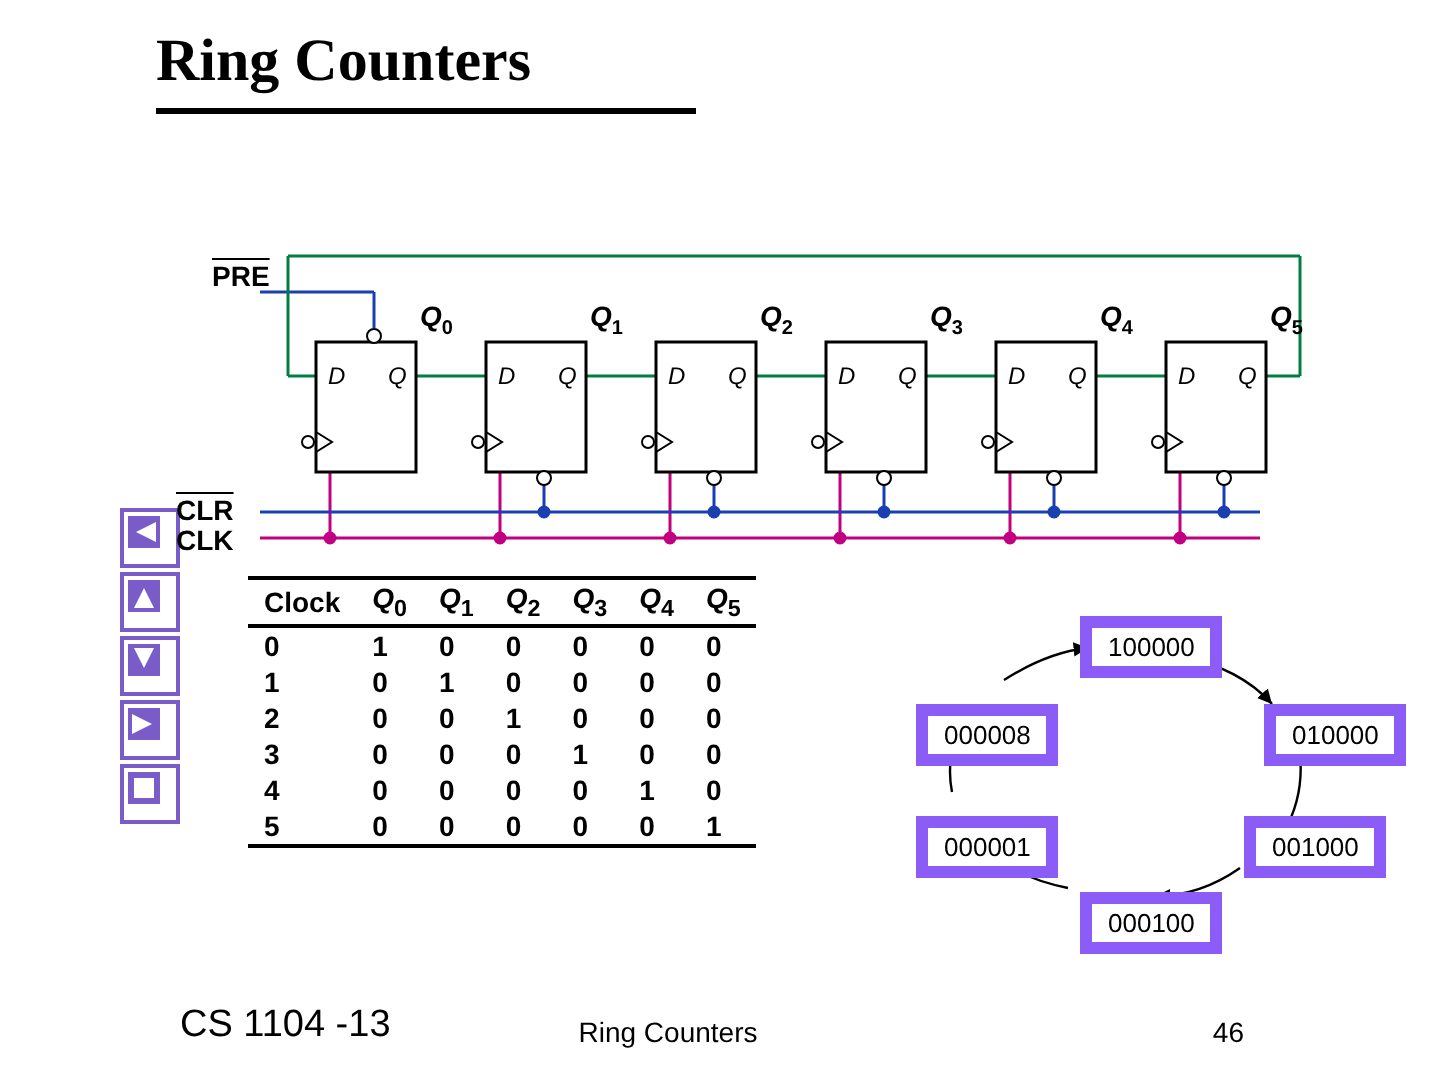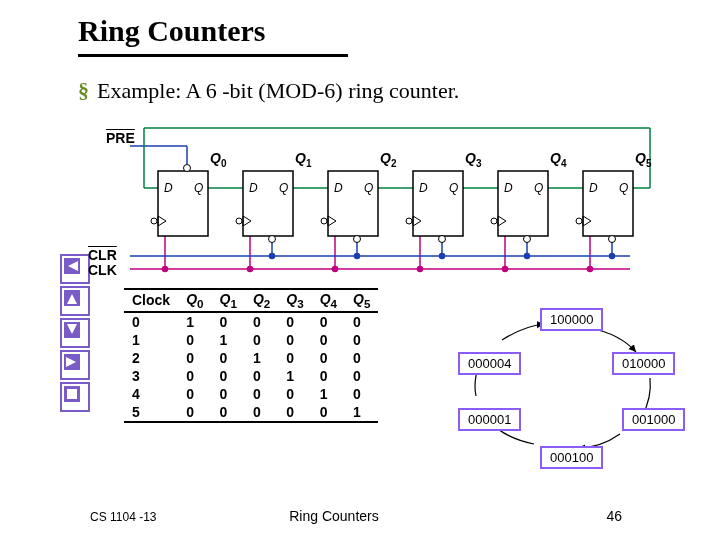--- a/index.html
+++ b/index.html
@@ -4,32 +4,32 @@
 <style>
   html,body{margin:0;padding:0;width:720px;height:540px;background:#fff;font-family:"Times New Roman",serif;color:#000;overflow:hidden}
   .slide{position:relative;width:668px;height:540px}
   .title{position:absolute;left:78px;top:14px;font-size:30px;font-weight:bold}
   .title-underline{position:absolute;left:78px;top:54px;width:270px;height:3px;background:#000}
   .decor{position:absolute;left:60px;top:254px;width:30px}
   .decor .sq{width:26px;height:26px;border:2px solid #7a5cc8;margin-bottom:2px;position:relative}
   .decor .sq svg{position:absolute;left:2px;top:2px}
   .bullet{position:absolute;left:78px;top:78px;font-size:22px}
   .bullet .sqb{color:#6b8e23;font-weight:bold;margin-right:8px}
-  .footer-l{position:absolute;left:90px;bottom:16px;font-size:12px;font-family:Arial,sans-serif}
+  .footer-l{position:absolute;left:90px;bottom:16px;font-size:19px;font-family:Arial,sans-serif}
   .footer-c{position:absolute;left:0;right:0;bottom:16px;text-align:center;font-size:14px;font-family:Arial,sans-serif}
   .footer-r{position:absolute;right:46px;bottom:16px;font-size:14px;font-family:Arial,sans-serif}
   .circuit{position:absolute;left:110px;top:116px;width:540px;height:160px}
   .table-img{position:absolute;left:124px;top:288px;font-family:Arial,sans-serif;font-size:14px}
   .table-img table{border-collapse:collapse}
   .table-img th,.table-img td{padding:1px 8px;}
   .table-img thead th{border-bottom:2px solid #000;border-top:2px solid #000;font-weight:bold}
   .table-img tbody td{font-weight:bold}
   .table-img .last-row td{border-bottom:2px solid #000}
   .state-diagram{position:absolute;left:440px;top:298px;width:250px;height:190px}
-  .state{position:absolute;border:2px solid #8b5cf6;background:#fff;padding:2px 8px;font-family:Arial,sans-serif;font-size:13px;text-align:center}
+  .state{position:absolute;border:6px solid #8b5cf6;background:#fff;padding:2px 8px;font-family:Arial,sans-serif;font-size:13px;text-align:center}
   .q-label{font-family:Arial,sans-serif;font-size:14px;font-style:italic;font-weight:bold}
   .q-sub{font-size:10px;vertical-align:sub;font-style:normal}
   .sig-label{font-family:Arial,sans-serif;font-size:14px;font-weight:bold}
   .overline{text-decoration:overline}
 </style>
 </head>
 <body>
 
 <div class="slide">
 
@@ -62,23 +62,20 @@
         </svg>
       </div>
     <div class="sq">
         <svg width="20" height="20">
           <rect x="0" y="0" width="16" height="16" fill="#7a5cc8"></rect>
           <rect x="3" y="3" width="10" height="10" fill="#fff"></rect>
         </svg>
       </div>
   </div>
 
-  <div class="bullet">
-    <span class="sqb">§</span><span>Example: A 6 -bit (MOD-6) ring counter.</span>
-  </div>
 
   <div class="circuit">
     <svg width="560" height="170">
 
       <g stroke="#c00080" stroke-width="1.5" fill="none">
 
         <line x1="20" y1="153" x2="520" y2="153"></line>
 
         <line x1="55" y1="153" x2="55" y2="105"></line>
           <circle cx="55" cy="153" r="2.5" fill="#c00080"></circle>
@@ -275,24 +272,24 @@
       <g stroke="#000" stroke-width="1.2" fill="none" marker-end="url(#ah)">
         <path d="M150,30 Q180,36 196,54"></path>
         <path d="M210,80 Q212,100 202,118"></path>
         <path d="M180,136 Q160,150 138,150"></path>
         <path d="M94,146 Q64,140 48,122"></path>
         <path d="M36,98 Q32,78 44,58"></path>
         <path d="M62,42 Q84,28 104,26"></path>
       </g>
     </svg>
     <div class="state" style="left:100px;top:10px">100000</div>
-    <div class="state" style="left:172px;top:54px">010000</div>
+    <div class="state" style="left:192px;top:54px">010000</div>
     <div class="state" style="left:182px;top:110px">001000</div>
     <div class="state" style="left:100px;top:148px">000100</div>
     <div class="state" style="left:18px;top:110px">000001</div>
-    <div class="state" style="left:18px;top:54px">000004</div>
+    <div class="state" style="left:18px;top:54px">000008</div>
   </div>
 
   <div class="footer-l">CS 1104 -13</div>
   <div class="footer-c">Ring Counters</div>
   <div class="footer-r">46</div>
 
 </div>
 
 </body></html>

